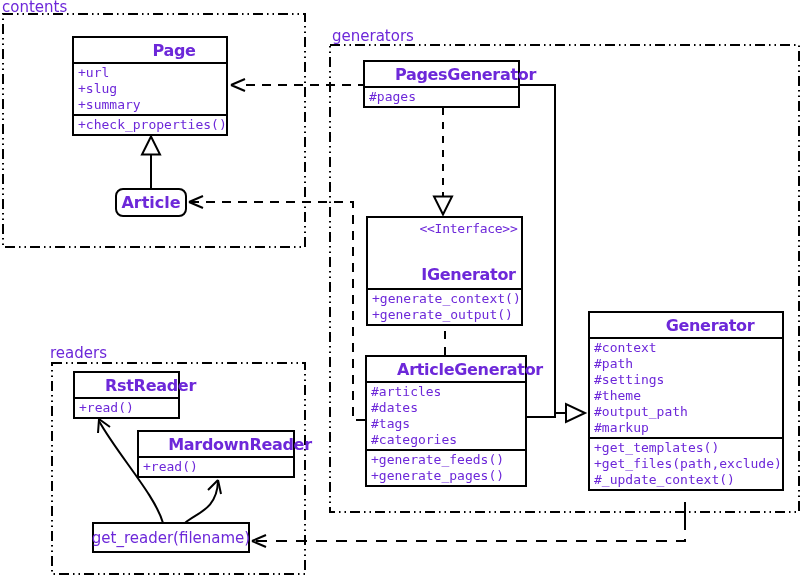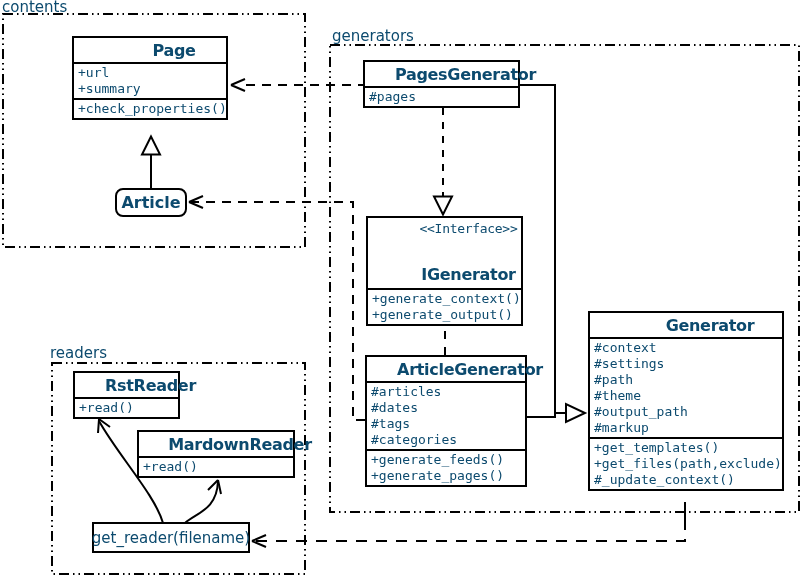--- a/index.html
+++ b/index.html
@@ -1,17 +1,17 @@
 <!DOCTYPE html>
 <html><head>
 <meta charset="utf-8">
 <style>
   html,body{margin:0;padding:0;background:#fff;}
   .stage{position:relative;width:803px;height:579px;background:#ffffff;
-         font-family:"DejaVu Sans",sans-serif;color:#0c4a6e;overflow:hidden;}
+         font-family:"DejaVu Sans",sans-serif;color:#6d28d9;overflow:hidden;}
   svg.layer{position:absolute;left:0;top:0;}
   .uml-box{position:absolute;background:#fff;border:2px solid #000;box-sizing:border-box;}
   .uml-title{height:24px;display:flex;align-items:center;justify-content:center;
              font-weight:bold;font-size:16px;white-space:nowrap;letter-spacing:-0.3px;margin-left:48px;}
   .uml-title.tall{height:auto;flex-direction:column;padding:3px 0 3px 0;gap:28px;}
   .stereotype{font-family:"DejaVu Sans Mono",monospace;font-weight:normal;font-size:13px;line-height:16px;}
   .ig-name{font-size:16px;line-height:20px;font-weight:bold;}
   .uml-sec{border-top:2px solid #000;padding:1px 4px;font-family:"DejaVu Sans Mono",monospace;font-size:13px;}
   .uml-member{height:16px;line-height:16px;white-space:nowrap;}
   .plain-box{position:absolute;background:#fff;border:2px solid #000;box-sizing:border-box;
@@ -61,20 +61,21 @@
   </svg>
 
   <div class="pkg-label" style="left:2px;top:0px;">contents</div>
   <div class="pkg-label" style="left:332px;top:29px;">generators</div>
   <div class="pkg-label" style="left:50px;top:346px;">readers</div>
 
   <div class="uml-box" style="left:72px;top:36px;width:156px;">
     <div class="uml-title">Page</div>
     <div class="uml-sec">
       <div class="uml-member">+url</div>
+      <div class="uml-member">+slug</div>
       <div class="uml-member">+summary</div>
     </div>
     <div class="uml-sec">
       <div class="uml-member">+check_properties()</div>
     </div>
   </div>
 
   <div class="plain-box bold" style="left:115px;top:188px;width:72px;height:29px;">
     <span>Article</span>
   </div>
@@ -108,22 +109,22 @@
     <div class="uml-sec">
       <div class="uml-member">+generate_feeds()</div>
       <div class="uml-member">+generate_pages()</div>
     </div>
   </div>
 
   <div class="uml-box" style="left:588px;top:311px;width:196px;">
     <div class="uml-title">Generator</div>
     <div class="uml-sec">
       <div class="uml-member">#context</div>
+      <div class="uml-member">#path</div>
       <div class="uml-member">#settings</div>
-      <div class="uml-member">#path</div>
       <div class="uml-member">#theme</div>
       <div class="uml-member">#output_path</div>
       <div class="uml-member">#markup</div>
     </div>
     <div class="uml-sec">
       <div class="uml-member">+get_templates()</div>
       <div class="uml-member">+get_files(path,exclude)</div>
       <div class="uml-member">#_update_context()</div>
     </div>
   </div>

